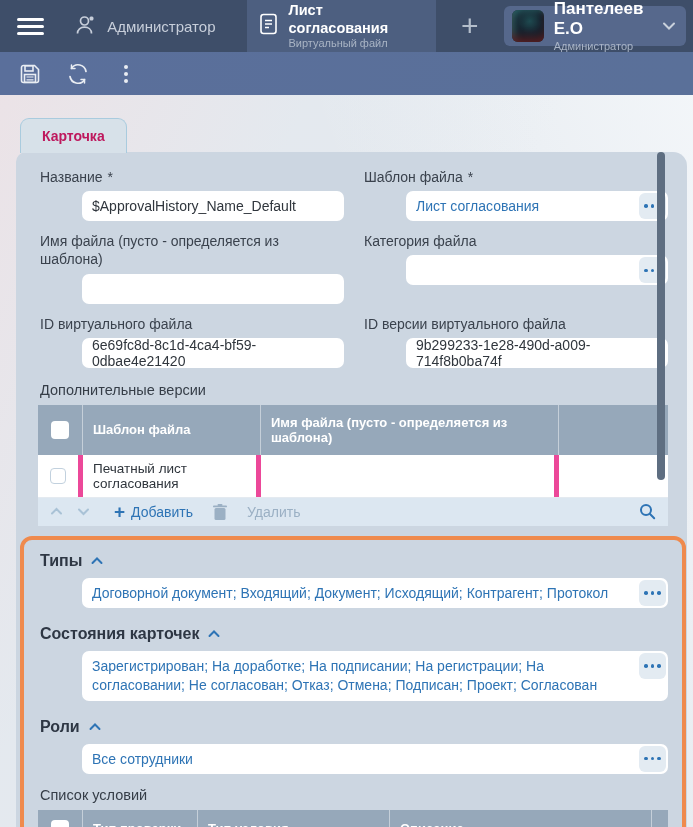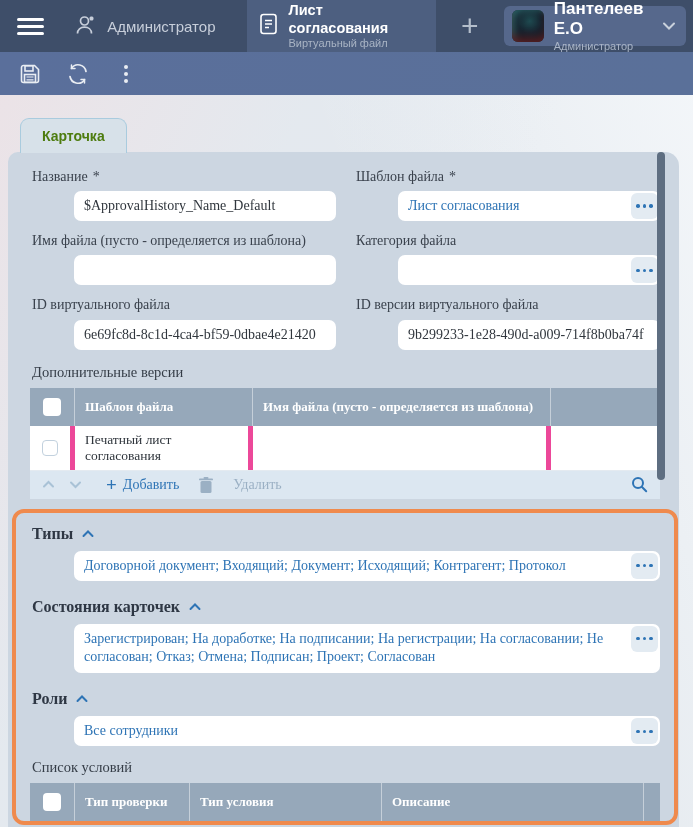--- a/index.html
+++ b/index.html
@@ -31,23 +31,23 @@
   .toolbar { height:43px; background:linear-gradient(90deg,#5A6F9B,#5A7099); display:flex; align-items:center; gap:20px; padding:0 16px; }
   .tool-btn { width:28px; height:28px; display:flex; align-items:center; justify-content:center; cursor:pointer; }
 
   
   .content { position:relative; height:732px; }
   .bg-poly1 { position:absolute; inset:0; background:
      linear-gradient(115deg, rgba(236,226,230,.9) 0%, rgba(228,233,240,.4) 30%, rgba(222,231,240,.0) 55%),
      linear-gradient(250deg, rgba(244,247,250,.9) 0%, rgba(228,233,240,.0) 40%); }
   .card-tab { position:absolute; left:20px; top:23px; height:35px; padding:0 21px; background:#D7E1E9;
      border:1px solid #A9CBDE; border-bottom:none; border-radius:9px 9px 0 0; display:flex; align-items:center;
-     font-size:14px; font-weight:bold; color:#4d7c0f; z-index:3; cursor:pointer; }
-  .panel { position:absolute; left:8px; top:57px; width:671px; height:675px; background:#CCD6E1;
-     border-radius:10px 14px 0 0; padding:16px 19px 0 22px; z-index:2;font-family:Liberation Serif, serif; }
+     font-size:14px; font-weight:bold; color:#be185d; z-index:3; cursor:pointer; }
+  .panel { position:absolute; left:16px; top:57px; width:671px; height:675px; background:#CCD6E1;
+     border-radius:10px 14px 0 0; padding:16px 19px 0 22px; z-index:2; }
   .scroll-thumb { position:absolute; left:657px; top:57px; width:8px; height:328px; background:#5E6E81; border-radius:4px; z-index:4; }
 
   
   .fgrid { display:grid; grid-template-columns:306px 306px; column-gap:18px; }
   .flabel { font-size:14px; color:#3A424D; margin:0 0 5px 2px; min-height:18px; line-height:1.3; }
   .req { color:#3A424D; margin-left:5px; }
   .inp { height:30px; background:#fff; border-radius:7px; display:flex; align-items:center;
      padding:0 10px; font-size:14px; color:#30363D; position:relative;margin-left:44px; }
   .inp.blue { color:#2E74B5; }
   .inp.multi { height:auto; min-height:30px; padding:6px 38px 6px 10px; line-height:1.35; align-items:flex-start; }

